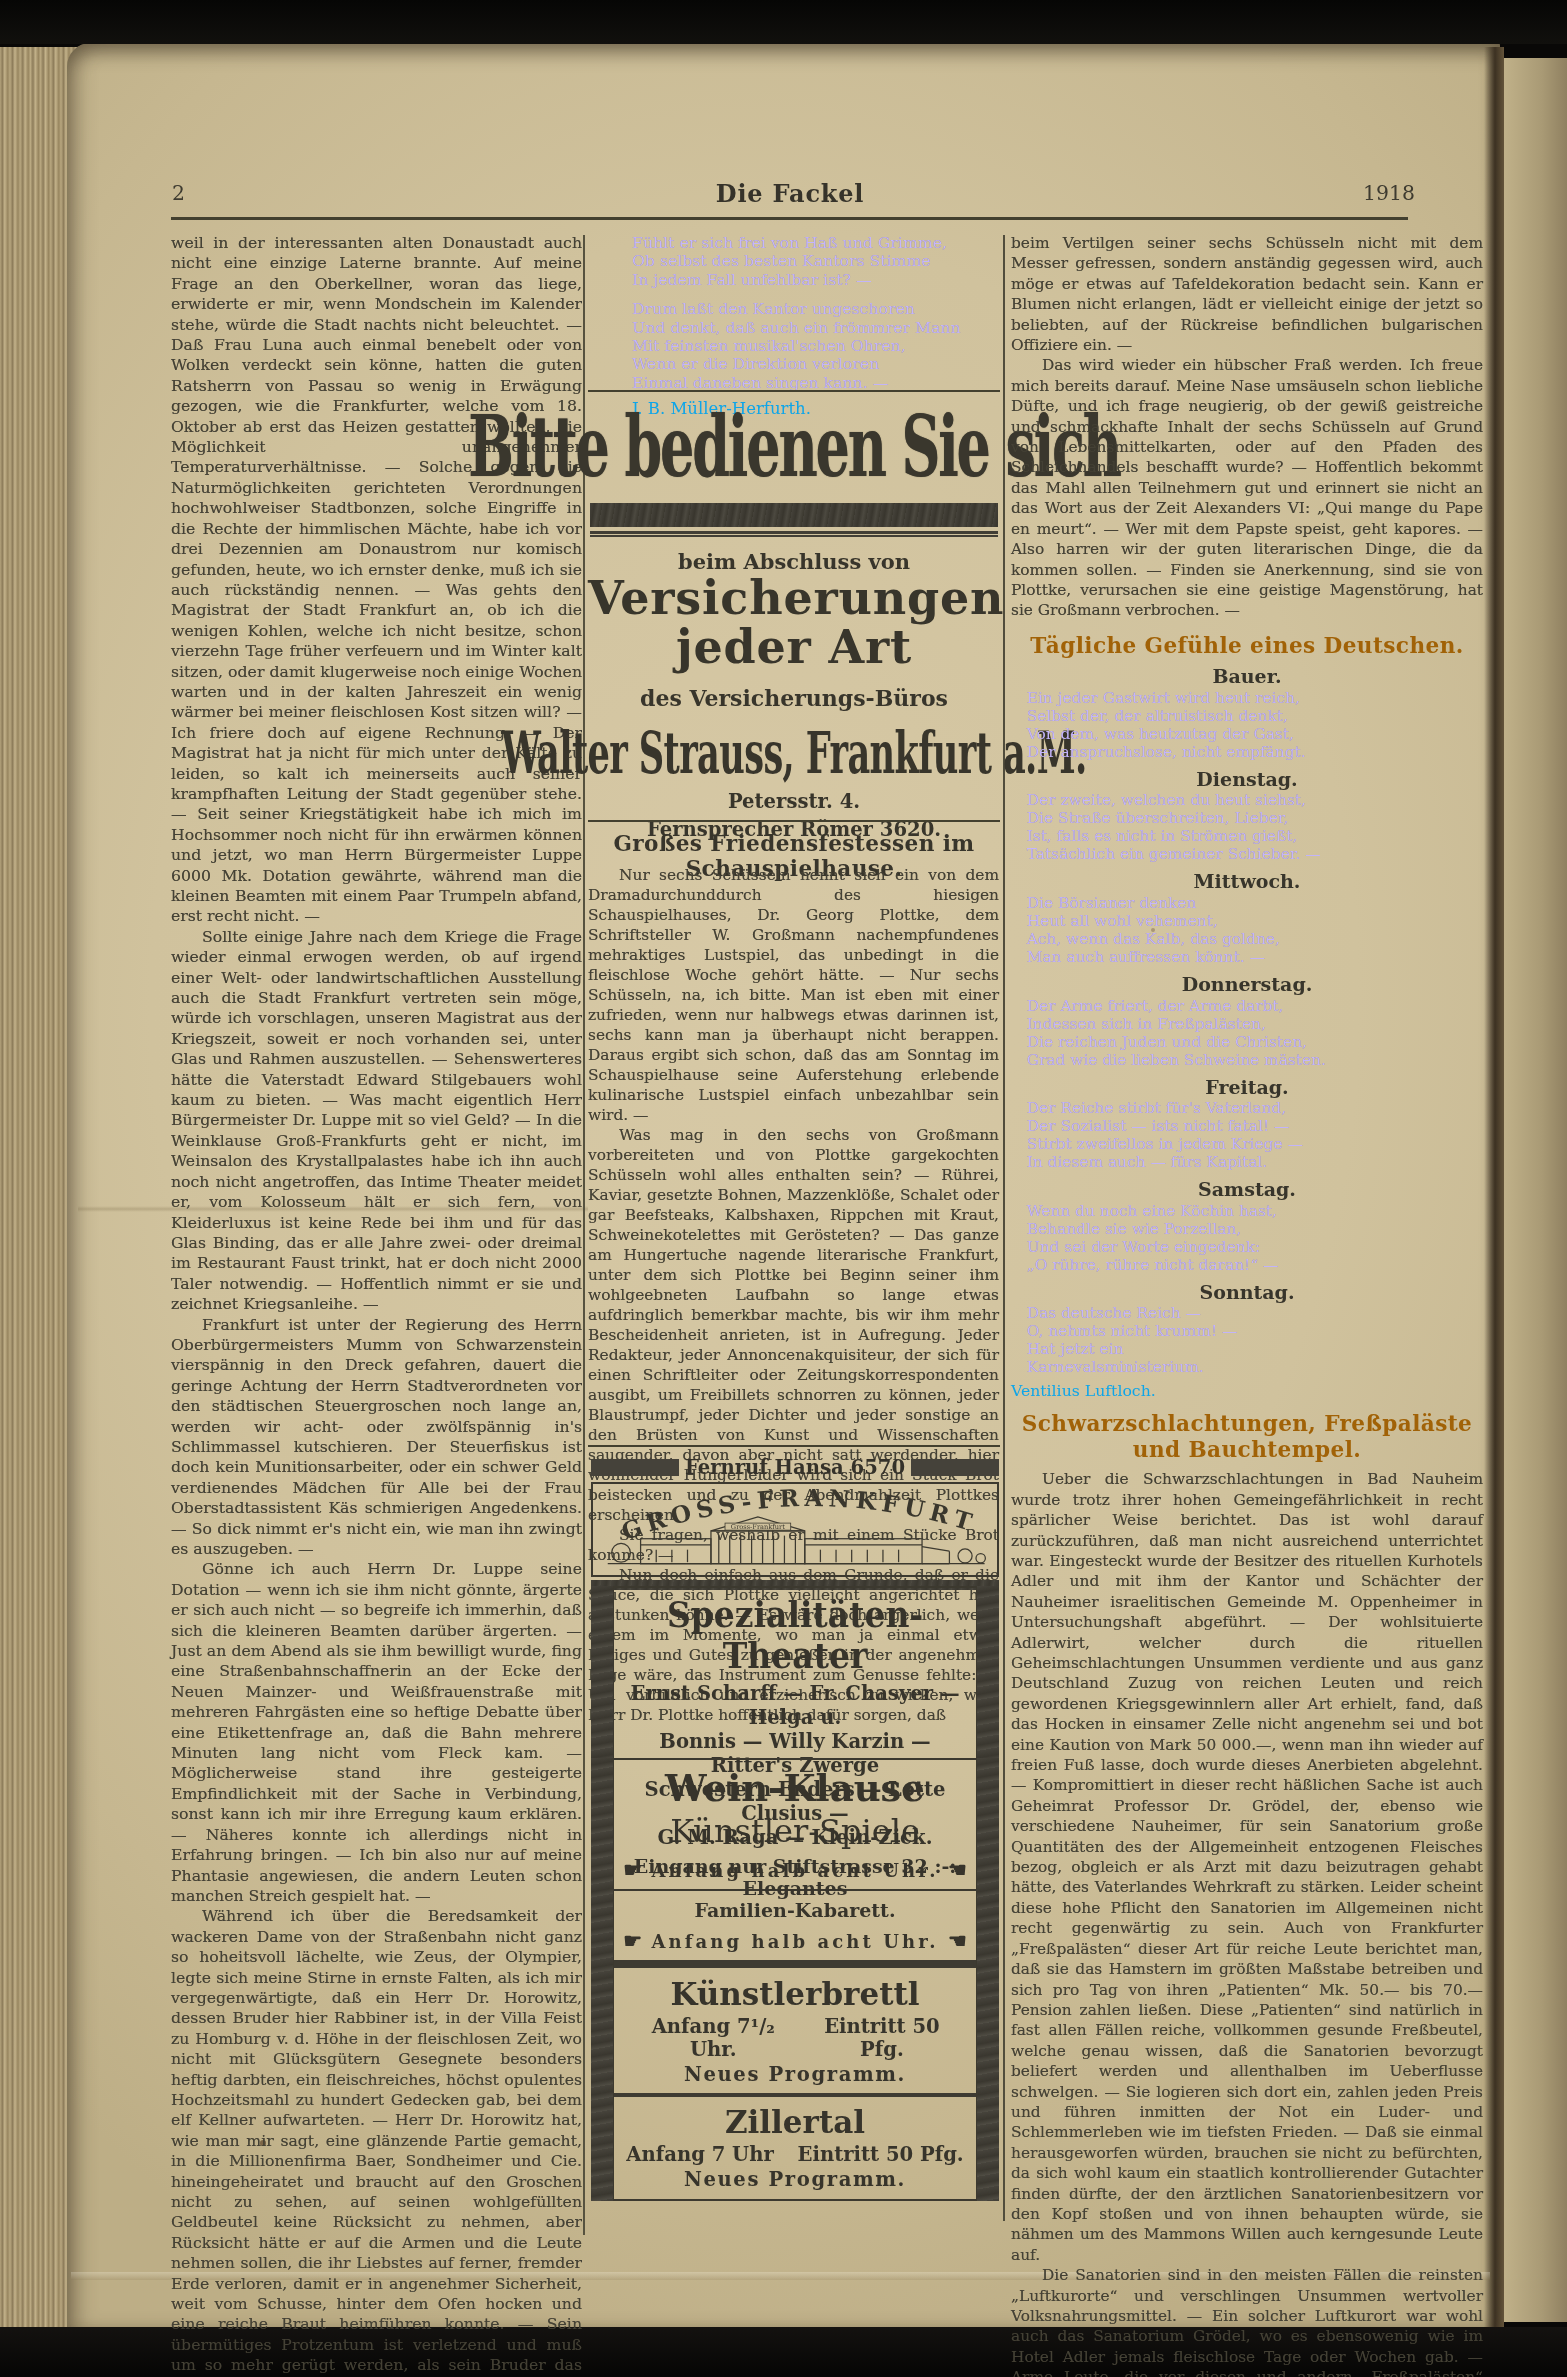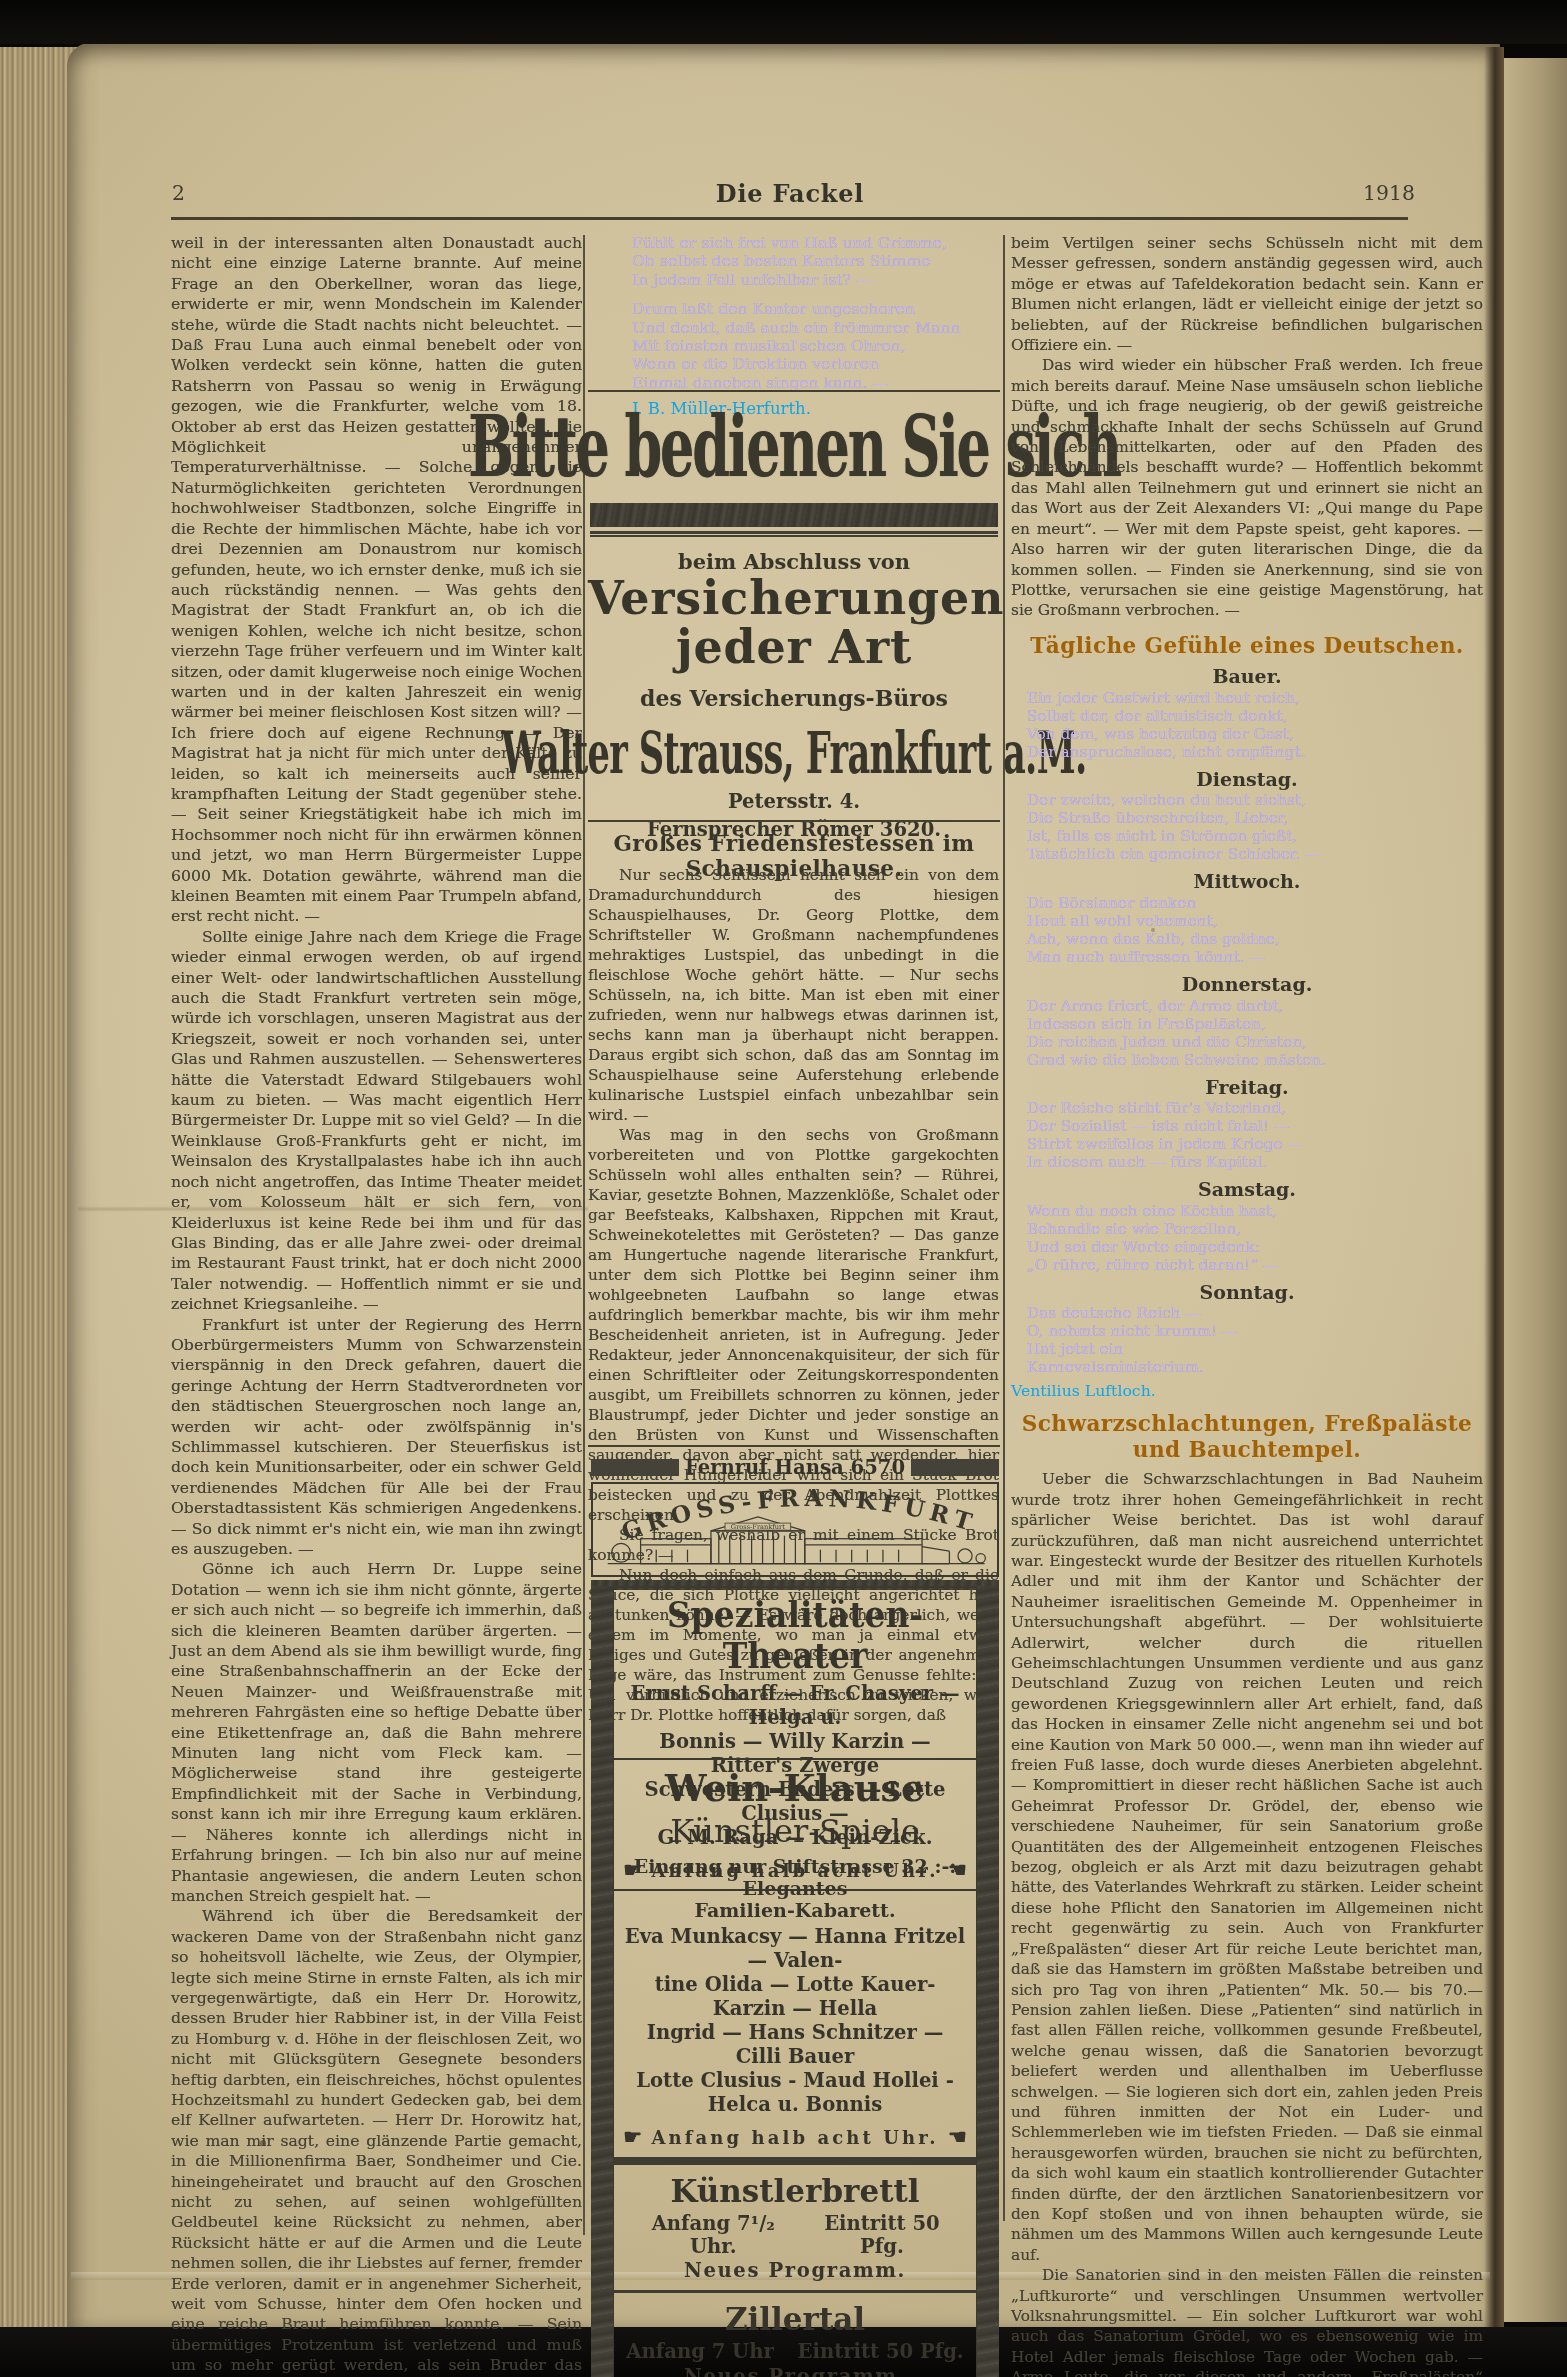--- a/index.html
+++ b/index.html
@@ -254,24 +254,20 @@
     <div class="tbar"></div>
   </div>
 
   <div class="abs tbox" id="wk-ad">
     <div class="tbar"></div>
     <div class="tbody">
       <div class="tbox-title" id="wk-title">Wein-Klause</div>
       <div id="wk-sub">Künstler-Spiele</div>
       <div class="wk-entry">Eingang nur Stiftstrasse 32 :-: Elegantes
 Familien-Kabarett.</div>
-      <div class="tnames" style="margin-top:4.7px;">Eva Munkacsy — Hanna Fritzel — Valen-
-tine Olida — Lotte Kauer-Karzin — Hella
-Ingrid — Hans Schnitzer — Cilli Bauer
-Lotte Clusius - Maud Hollei - Helca u. Bonnis</div>
       <div class="thands">
         <span class="hand">☛</span>
         <span>Anfang halb acht Uhr.</span>
         <span class="hand">☚</span>
       </div>
       <div class="tsep"></div>
       <div class="sub-title">Künstlerbrettl</div>
       <div class="trow">
         <span>Anfang 7¹/₂ Uhr.</span>
         <span>Eintritt 50 Pfg.</span>

